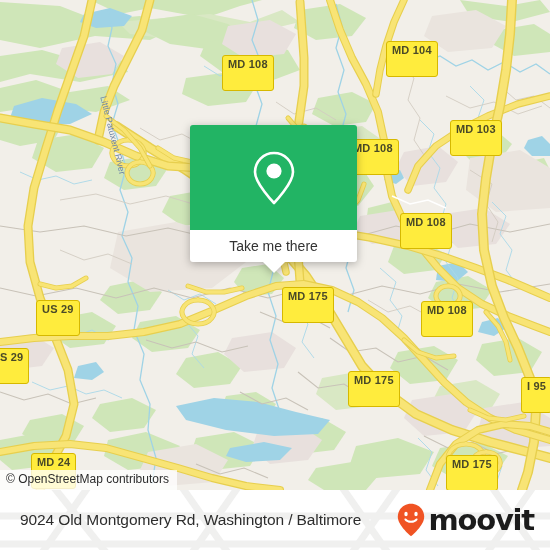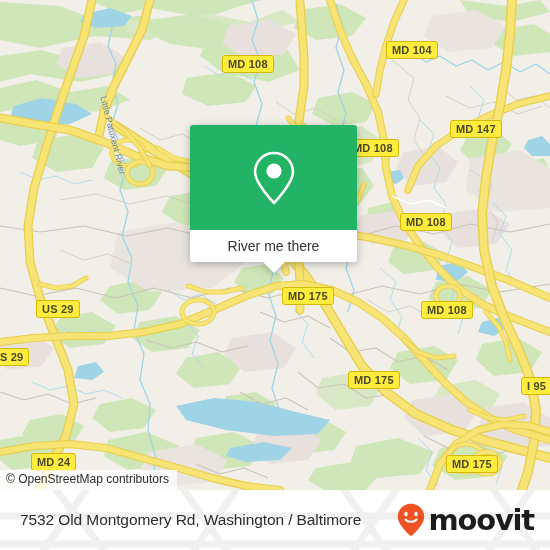--- a/index.html
+++ b/index.html
@@ -32,21 +32,21 @@
   .shield {
     position: absolute;
     background: #ffec3d;
     border: 1.5px solid #d6b800;
     border-radius: 3px;
     color: #4a4a28;
     font-size: 11px;
     font-weight: bold;
     letter-spacing: 0.2px;
     line-height: 1;
-    padding: 3px 5px 2px 5px;
+    padding: 3px 5px 20px 5px;
     white-space: nowrap;
     font-family: "Liberation Sans", sans-serif;
     text-shadow: 0 0 1px #ffec3d;
   }
 
   
   .river-label {
     position: absolute;
     font-size: 9px;
     color: #6f87a8;
@@ -371,42 +371,42 @@
       <path class="mjcase" stroke-width="5" d="M40,284 L56,288 L72,286 L86,278"></path>
       <path class="mj" stroke-width="3.4" d="M40,284 L56,288 L72,286 L86,278"></path>
 
       <path class="wht" d="M392,196 L410,204 L428,200 L446,208" stroke-width="1.2" stroke="#ffffff"></path>
     </svg>
 
     <div class="river-label" style="left:108px; top:95px; transform: rotate(76deg);">Little Patuxent River</div>
 
     <div class="shield" style="left:222px; top:55px;">MD 108</div>
     <div class="shield" style="left:386px; top:41px;">MD 104</div>
-    <div class="shield" style="left:450px; top:120px;">MD 147</div>
+    <div class="shield" style="left:450px; top:120px;">MD 103</div>
     <div class="shield" style="left:347px; top:139px;">MD 108</div>
     <div class="shield" style="left:400px; top:213px;">MD 108</div>
     <div class="shield" style="left:36px; top:270px;margin-top:30px;">US 29</div>
     <div class="shield" style="left:-6px; top:348px;">S 29</div>
     <div class="shield" style="left:282px; top:287px;">MD 175</div>
     <div class="shield" style="left:421px; top:301px;">MD 108</div>
     <div class="shield" style="left:348px; top:371px;">MD 175</div>
     <div class="shield" style="left:521px; top:377px;">I 95</div>
     <div class="shield" style="left:31px; top:453px;">MD 24</div>
     <div class="shield" style="left:446px; top:455px;">MD 175</div>
 
     <div id="osm-attrib">© OpenStreetMap contributors</div>
 
     <div id="popup">
       <div id="popup-green">
         <svg id="popup-pin" width="46" height="56" viewBox="0 0 46 56" xmlns="http://www.w3.org/2000/svg">
           <path d="M23 3 C12.5 3 4 11.5 4 22 C4 33.5 23 53 23 53 C23 53 42 33.5 42 22 C42 11.5 33.5 3 23 3 Z" fill="none" stroke="#ffffff" stroke-width="2.6" stroke-linejoin="round"></path>
           <circle cx="23" cy="21" r="7.6" fill="#ffffff"></circle>
         </svg>
       </div>
-      <div id="popup-button">River me there</div>
+      <div id="popup-button">Take me there</div>
       <div id="popup-tail"></div>
     </div>
 
   </div>
 
   <div id="footer">
 
     <svg id="footer-watermark" viewBox="0 0 550 60" xmlns="http://www.w3.org/2000/svg">
       <g fill="none" stroke="#f0f0ef" stroke-width="7">
         <path d="M40,-20 L120,80"></path>
@@ -416,21 +416,21 @@
         <path d="M330,-20 L400,80"></path>
         <path d="M410,-20 L340,80"></path>
         <path d="M480,-20 L550,80"></path>
         <path d="M545,-20 L475,80"></path>
         <path d="M0,26 L550,26"></path>
         <path d="M0,54 L550,54"></path>
       </g>
     </svg>
 
     <div id="footer-inner">
-      <div id="footer-address">7532 Old Montgomery Rd, Washington / Baltimore</div>
+      <div id="footer-address">9024 Old Montgomery Rd, Washington / Baltimore</div>
       <div id="footer-logo">
         <svg width="28" height="34" viewBox="0 0 28 34" xmlns="http://www.w3.org/2000/svg">
           <path d="M14 0.8 C6.6 0.8 0.8 6.6 0.8 13.8 C0.8 22.8 14 33.2 14 33.2
                    C14 33.2 27.2 22.8 27.2 13.8 C27.2 6.6 21.4 0.8 14 0.8 Z" fill="#f05323"></path>
           <ellipse cx="9" cy="11" rx="1.7" ry="2.3" fill="#ffffff"></ellipse>
           <ellipse cx="19" cy="11" rx="1.7" ry="2.3" fill="#ffffff"></ellipse>
           <path d="M8.4 16.4 C10.6 19.6 17.4 19.6 19.6 16.4" fill="none" stroke="#ffffff" stroke-width="1.9" stroke-linecap="round"></path>
         </svg>
         <span id="moovit-wordmark">moovit</span>
       </div>

